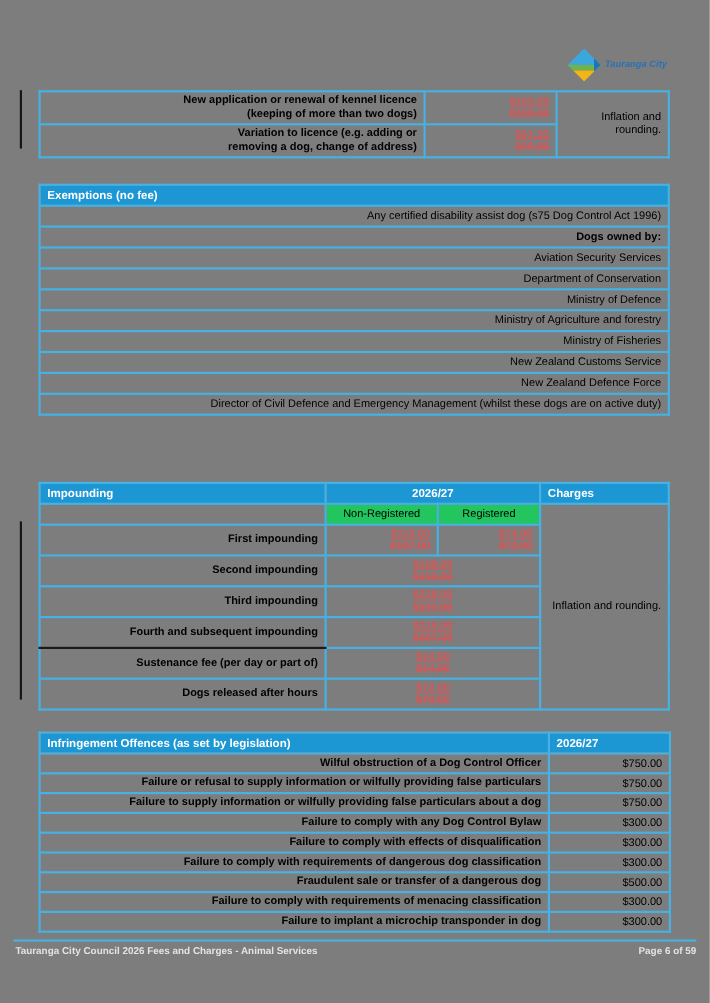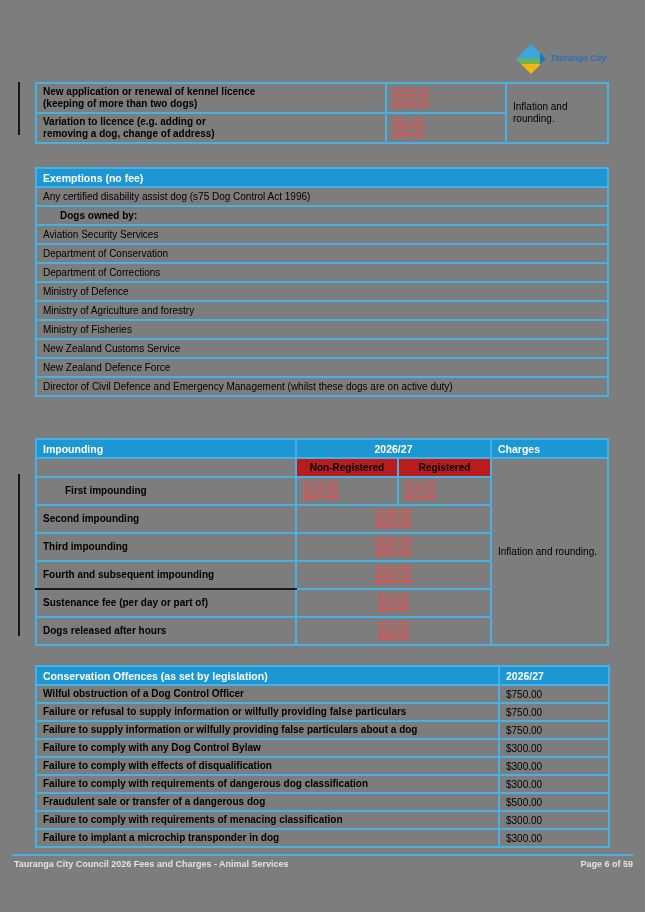--- a/index.html
+++ b/index.html
@@ -7,35 +7,36 @@
     position:relative; width:645px; height:912px;
     background:#7d7d7d; overflow:hidden;
     font-family:"Liberation Sans", sans-serif;
     -webkit-font-smoothing:antialiased;
   }
   table { border-collapse:collapse; position:absolute; table-layout:fixed; }
   td, th {
     border:2px solid #46b1e2; padding:1px 6px;
     font-size:10px; color:#000; vertical-align:middle;
     overflow:hidden;
+    text-align:right;
   }
   .hdr {
     background:#1d97d4; color:#fff; font-weight:bold;
     font-size:10.5px; text-align:left;
   }
   .bold { font-weight:bold; }
   .pre { white-space:pre-line; line-height:12px; }
   .desc { font-weight:bold; line-height:12px; }
   .fee-new, .fee-old {
     display:block; color:#d85555; font-weight:bold; line-height:11.5px;
   }
   .fee-new { text-decoration:underline; }
   .fee-old { text-decoration:line-through; }
   .vals-center { text-align:center; }
-  .white-cell { background:#b91c1c; font-weight:bold; text-align:center; font-size:10px; }
+  .white-cell { background:#22c55e; font-weight:normal; text-align:center; font-size:10px; }
   .note-cell { vertical-align:middle; line-height:12px; }
   .black-bottom { border-bottom:2px solid #1a1a1a; }
   .change-bar { position:absolute; width:2px; background:#161616; }
   .footer-line { position:absolute; left:12px; top:854px; width:621px; height:2px; background:#46b1e2; }
   .footer-text { position:absolute; top:859px; font-size:9px; font-weight:bold; color:#e3e3e3; }
   .logo { position:absolute; left:516px; top:44px; width:120px; height:30px; }
   .logo-text {
     position:absolute; left:34px; top:9px;
     font-size:8.5px; font-style:italic; font-weight:bold; color:#2a72b5;
   }
@@ -99,23 +100,20 @@
     <tr>
           <td class="bold" style="height:15px;padding-left:23px;">Dogs owned by:</td>
         </tr>
     <tr>
           <td style="height:15px;">Aviation Security Services</td>
         </tr>
     <tr>
           <td style="height:15px;">Department of Conservation</td>
         </tr>
     <tr>
-          <td style="height:15px;">Department of Corrections</td>
-        </tr>
-    <tr>
           <td style="height:15px;">Ministry of Defence</td>
         </tr>
     <tr>
           <td style="height:15px;">Ministry of Agriculture and forestry</td>
         </tr>
     <tr>
           <td style="height:15px;">Ministry of Fisheries</td>
         </tr>
     <tr>
           <td style="height:15px;">New Zealand Customs Service</td>
@@ -184,34 +182,34 @@
       <td class="desc" style="height:24px;">Sustenance fee (per day or part of)</td>
       <td class="vals-center" colspan="2">
         <span class="fee-new">$14.50</span>
         <span class="fee-old">$14.00</span>
       </td>
     </tr>
     <tr>
       <td class="desc" style="height:24px;">Dogs released after hours</td>
       <td class="vals-center" colspan="2">
         <span class="fee-new">$72.00</span>
-        <span class="fee-old">$60.00</span>
+        <span class="fee-old">$70.00</span>
       </td>
     </tr>
   </tbody>
     </table>
 
   <table style="left:35px; top:665px; width:573px;">
     <colgroup>
         <col style="width:463px">
         <col style="width:110px">
       </colgroup>
     <tbody>
         <tr>
-      <td class="hdr" style="height:15px;">Conservation Offences (as set by legislation)</td>
+      <td class="hdr" style="height:15px;">Infringement Offences (as set by legislation)</td>
       <td class="hdr">2026/27</td>
     </tr>
     <tr>
       <td class="desc" style="height:14px;">Wilful obstruction of a Dog Control Officer</td>
       <td>$750.00</td>
     </tr>
     <tr>
       <td class="desc" style="height:14px;">Failure or refusal to supply information or wilfully providing false particulars</td>
       <td>$750.00</td>
     </tr>

